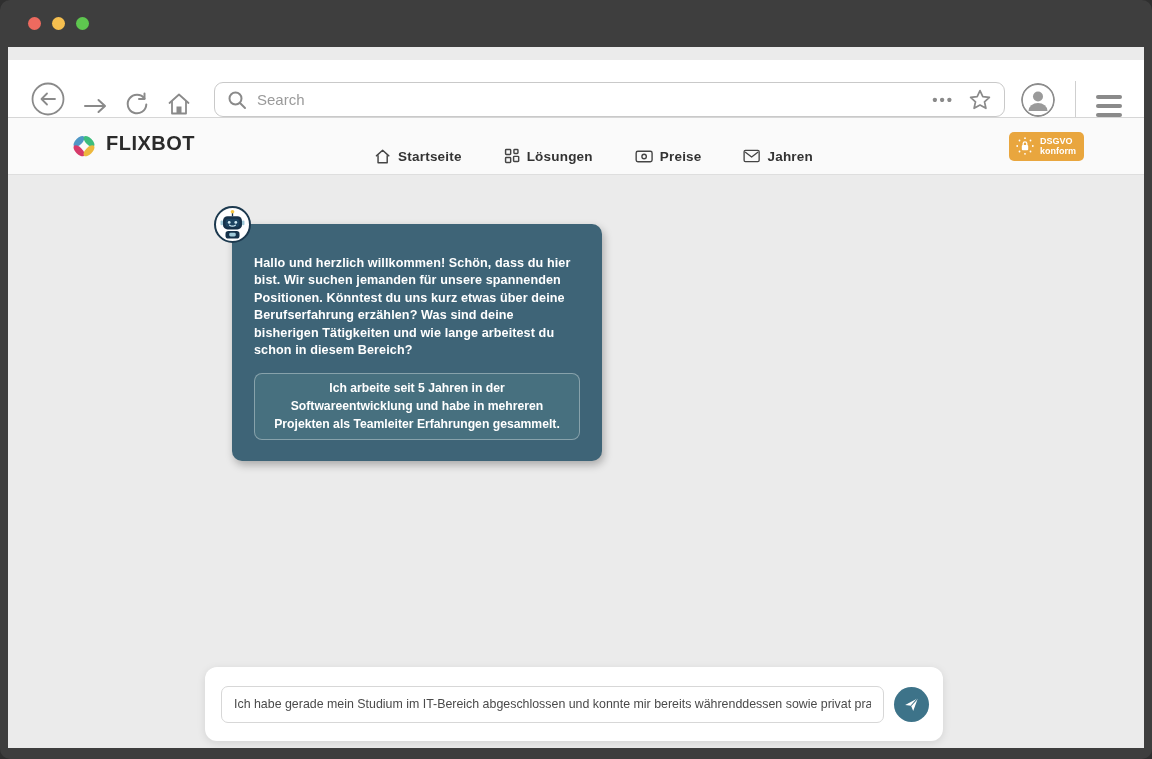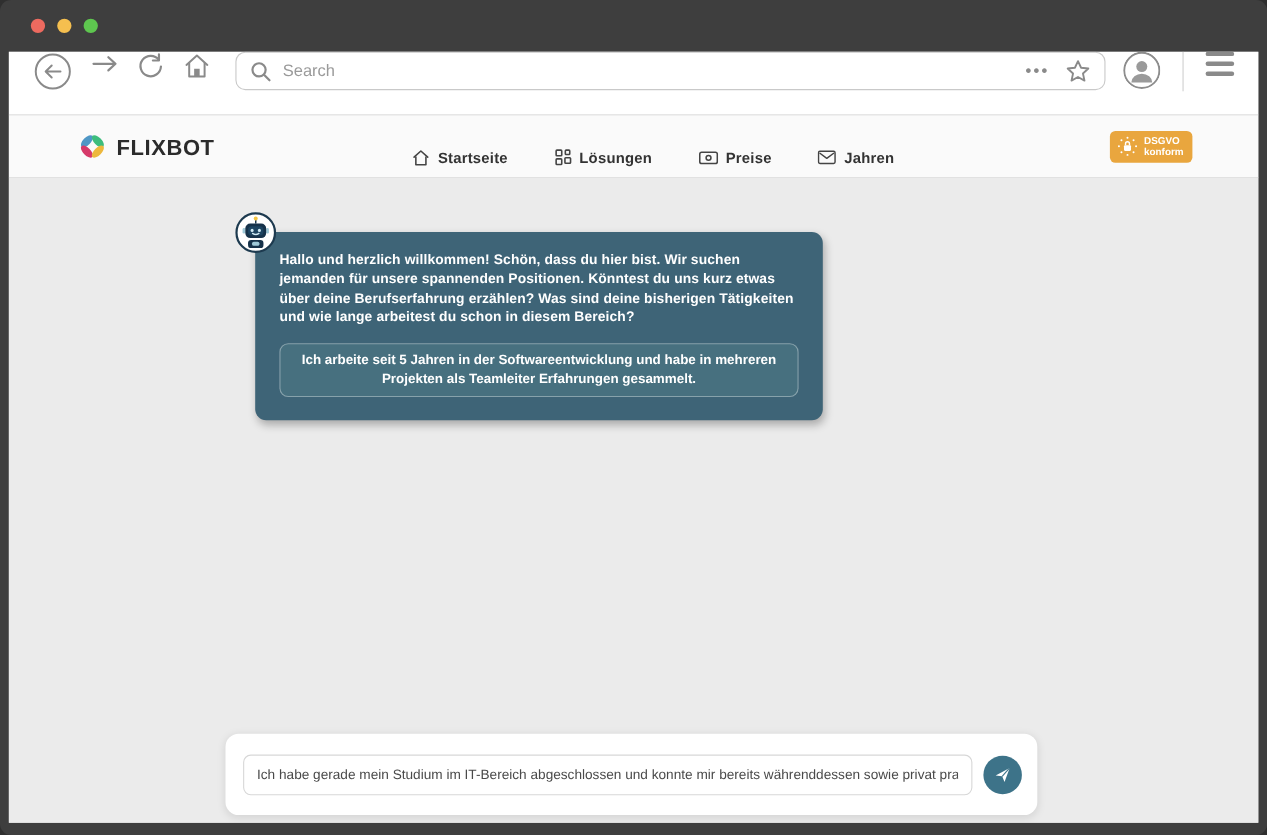--- a/index.html
+++ b/index.html
@@ -15,63 +15,63 @@
   .dot.red { background:#ed6a5f; }
   .dot.yellow { background:#f5bf4f; }
   .dot.green { background:#5ec64f; }
 
   
   .content { position:absolute; left:8px; right:8px; top:47px; bottom:11px;
              background:#ebebeb; display:flex; flex-direction:column; overflow:hidden; }
 
   
   .chrome { height:58px; background:#ffffff; border-bottom:1px solid #d6d6d6;
-            display:flex; align-items:flex-start; padding:0 22px; flex:0 0 auto; }
+            display:flex; align-items:flex-end; padding:0 22px; flex:0 0 auto;margin-top:13px; }
   .chrome button { background:none; border:none; cursor:pointer; display:flex;
                    align-items:center; justify-content:center; padding:0; }
   .nav-btn { margin-right:16px; color:#8a8a8a; }
   .searchbar { flex:1; height:35px; border:1px solid #c9c9c9; border-radius:9px;
                display:flex; align-items:center; padding:0 12px; margin:0 16px 0 6px;
                background:#fff; }
   .searchbar input { flex:1; border:none; outline:none; font-size:15px; color:#444;
                      font-family:"Liberation Sans", sans-serif; background:transparent;
                      margin-left:10px; }
   .searchbar input::placeholder { color:#9a9a9a; }
   .sb-dots { font-size:15px; color:#8a8a8a; letter-spacing:2px; margin-right:14px;
              font-weight:bold; }
   .account-btn { width:34px; height:34px; border-radius:50%; overflow:hidden; }
   .chrome-divider { width:1px; height:36px; background:#cfcfcf; margin:0 20px; }
   .hamburger { display:flex; flex-direction:column; gap:5px; }
   .hamburger span { display:block; width:26px; height:4px; border-radius:2px; background:#8a8a8a; }
 
   
   .sitenav { height:57px; background:#fafafa; border-bottom:1px solid #dedede;
              display:flex; align-items:center; position:relative; flex:0 0 auto; }
-  .brand { display:flex; align-items:flex-end; gap:8px; margin-left:62px; }
+  .brand { display:flex; align-items:flex-start; gap:8px; margin-left:62px; }
   .brand-name { font-size:20px; font-weight:600; color:#2b2b2b; letter-spacing:0.5px; }
   .menu { position:absolute; left:50%; top:10px; height:100%; transform:translateX(-46%);
           display:flex; align-items:center; gap:42px; }
   .menu-item { display:flex; align-items:center; gap:7px; cursor:pointer; color:#333; }
   .menu-item .lbl { font-size:13.5px; font-weight:700; letter-spacing:0.2px; }
   .menu-item svg { color:#444; }
   .badge { margin-left:auto; margin-right:60px; background:#e9a63e; border-radius:5px;
            display:flex; align-items:center; gap:5px; padding:4px 8px 4px 6px;
            color:#fff; }
   .badge-text { font-size:9px; font-weight:700; line-height:10.5px; text-align:left; }
 
   
   .main { flex:1; position:relative; background:#ebebeb; }
 
   .bot-avatar { position:absolute; left:206px; top:31px; width:37px; height:37px;
                 border-radius:50%; background:#ffffff; border:2px solid #1d3a4f;
                 z-index:2; display:flex; align-items:center; justify-content:center;
                 overflow:hidden; }
 
-  .bubble { position:absolute; left:224px; top:49px; width:516px;
-            background:#3e6477; border-radius:10px; padding:17px 22px 21px 22px;
+  .bubble { position:absolute; left:224px; top:49px; width:370px;
+            background:#3e6477; border-radius:10px; padding:31px 22px 21px 22px;
             box-shadow:2px 4px 8px rgba(0,0,0,0.28); }
   .bubble-text { color:#ffffff; font-size:12.6px; line-height:1.38; font-weight:600;
                  letter-spacing:0.1px; }
   .replies { margin-top:14px; display:flex; gap:12px; }
   .reply { min-height:47px; background:#47707f; border:1px solid rgba(255,255,255,0.35);
            border-radius:8px; color:#fff; font-size:12.2px; font-weight:600;
            line-height:1.45; display:flex; align-items:center; justify-content:center;
            text-align:center; padding:6px 16px; cursor:pointer;
            font-family:"Liberation Sans", sans-serif; }
 

